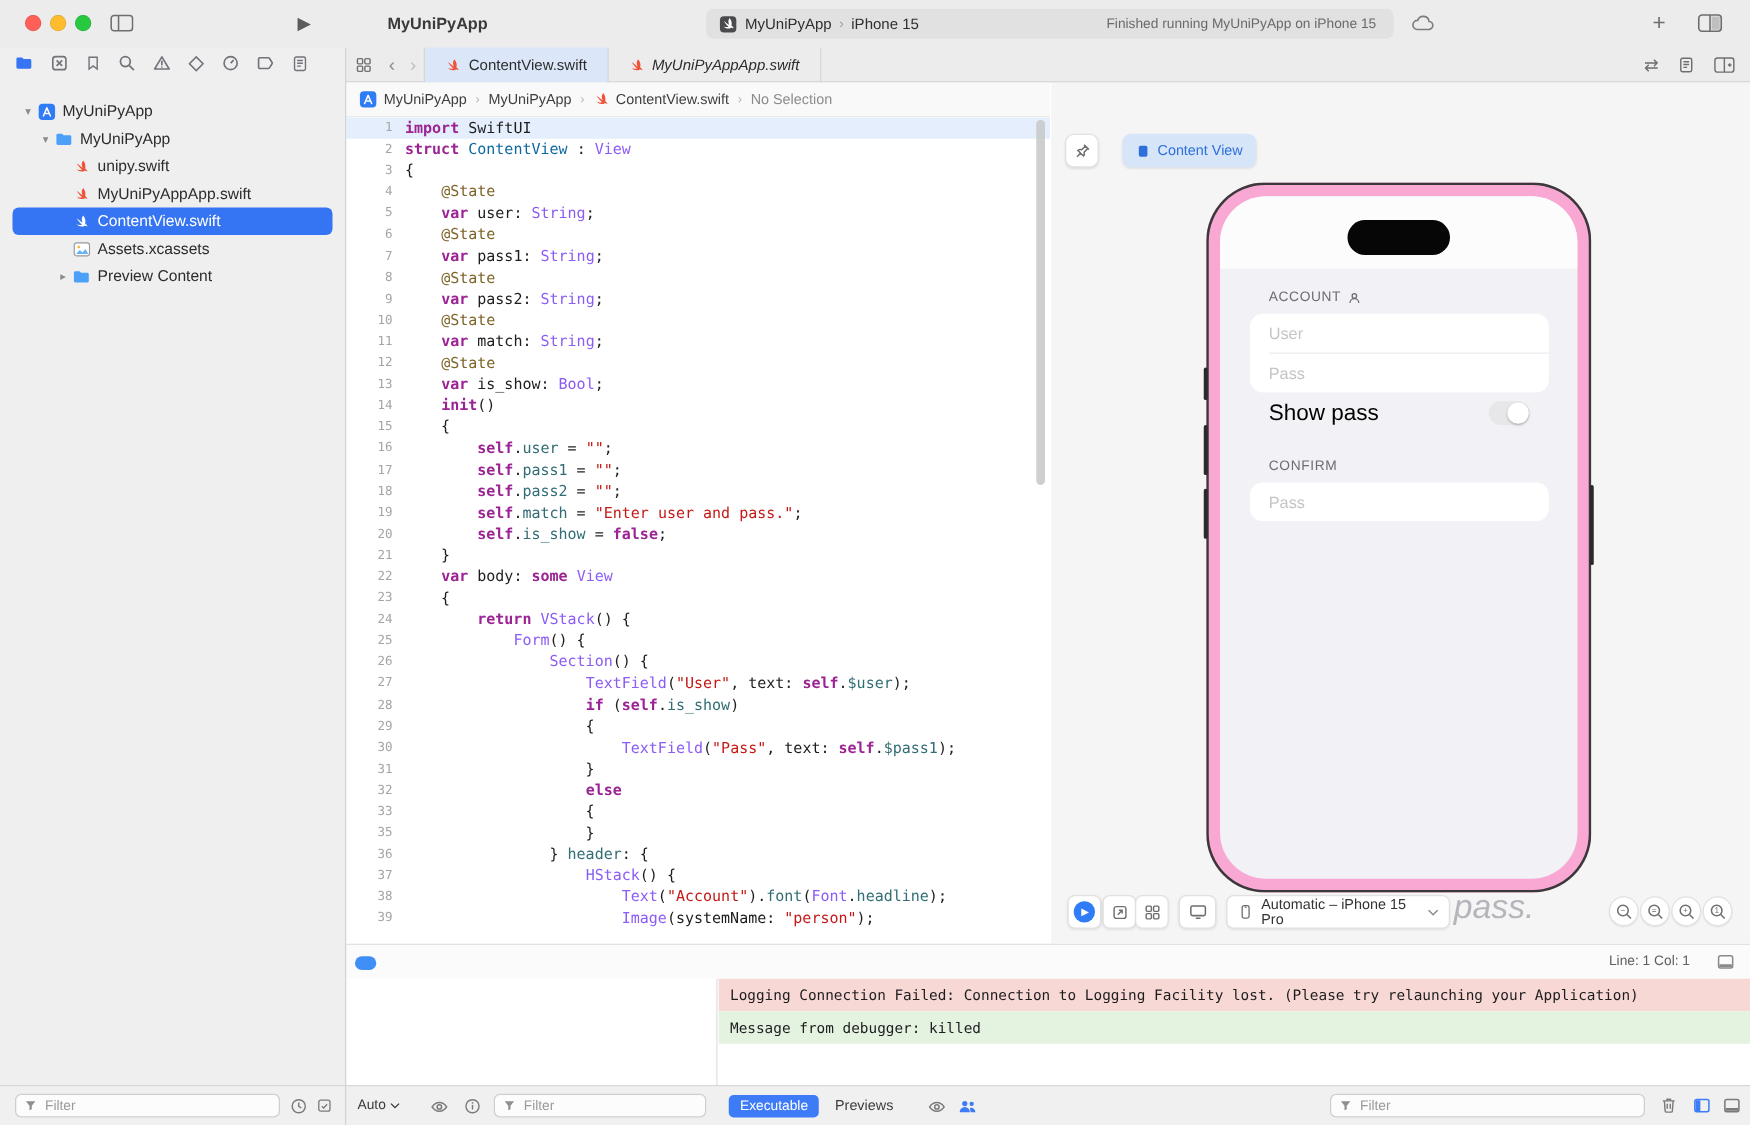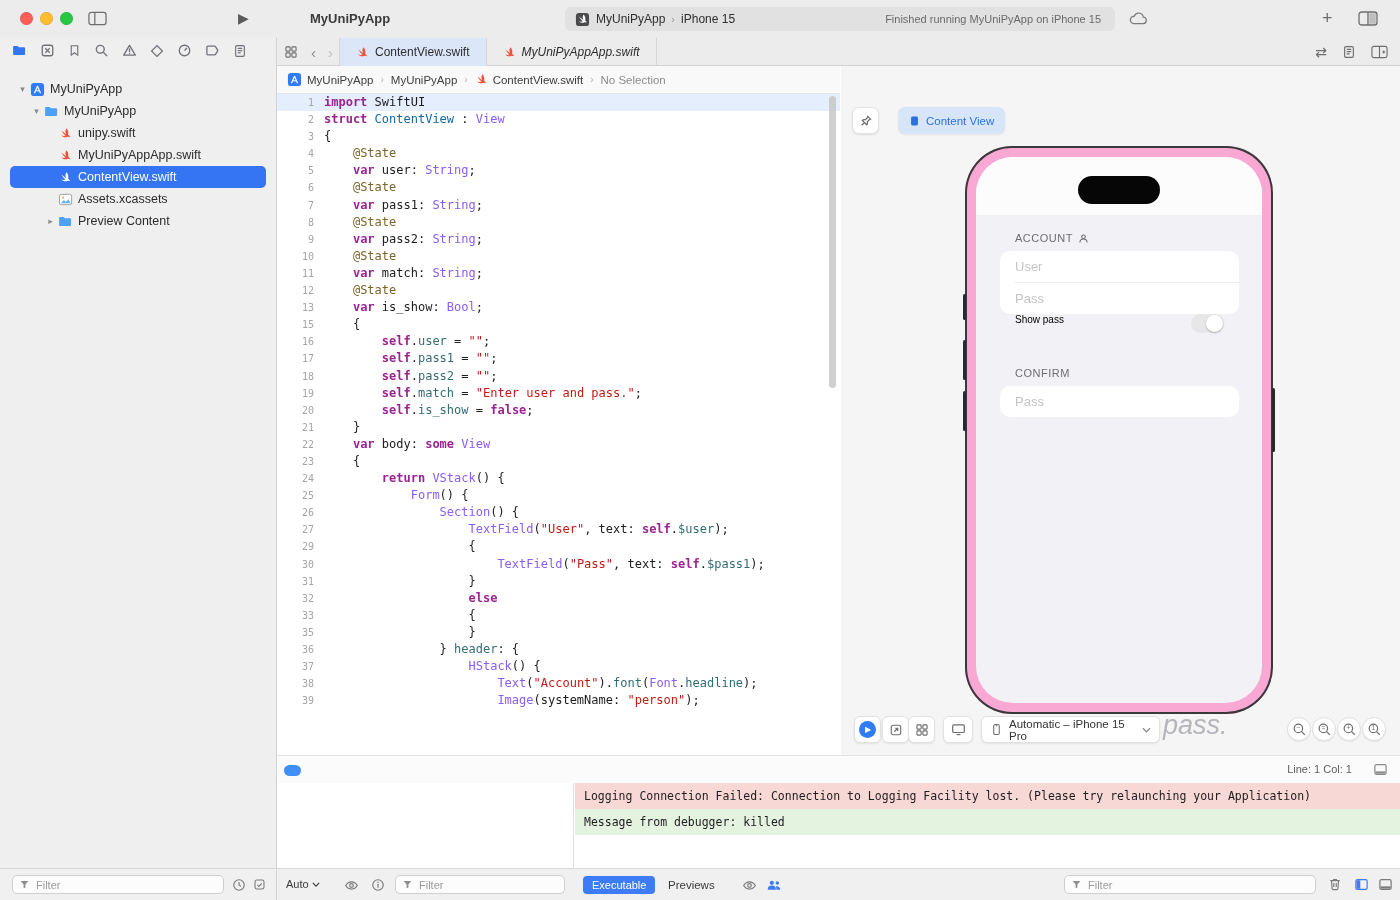--- a/index.html
+++ b/index.html
@@ -82,21 +82,21 @@
   .screen{position:absolute;left:11px;top:11px;right:11px;bottom:11px;border-radius:37px;background:#f1f1f6;overflow:hidden}
   .screen-topband{position:absolute;left:0;top:0;right:0;height:58px;background:#fcfcfd}
   .island{position:absolute;left:50%;transform:translateX(-50%);top:19px;width:82px;height:28px;border-radius:15px;background:#060607}
   .sbtn{position:absolute;width:3px;background:#2a2a2c;border-radius:2px}
   .form{position:absolute;left:24px;top:75px;right:23px}
   .form-header{display:flex;align-items:center;gap:5px;margin-left:15px;font-size:11px;color:#6d6d72;letter-spacing:.5px}
   .card{background:#fff;border-radius:10px;margin-top:7px;overflow:hidden}
   .frow{height:31px;display:flex;align-items:center;padding-left:15px;font-size:13px}
   .frow .ph{color:#c5c5c8}
   .fsep{height:1px;background:#ebebf0;margin-left:15px}
-  .trow{height:33px;display:flex;align-items:flex-start;padding:0 15px;font-size:10px;color:#000}
+  .trow{height:33px;display:flex;align-items:center;padding:0 15px;font-size:18px;color:#000}
   .tgl{margin-left:auto;width:33px;height:19px;border-radius:10px;background:#e7e7ea;position:relative}
   .tgl .knob{position:absolute;top:1px;width:17px;height:17px;border-radius:50%;background:#fff;box-shadow:0 1px 2px rgba(0,0,0,.25)}
   .tgl.off .knob{right:1px}
   .form-sec2{margin-top:20px}
   .preview-text{position:absolute;left:322px;top:644px;font-size:27px;color:#b5b5bb;font-style:italic}
   .canvas-bar{position:absolute;left:0;top:650px;width:559px;height:28px}
   .cb-btn{position:absolute;top:0;width:27px;height:27px;background:#fff;border:1px solid #e1e1e1;border-radius:6px;
     display:flex;align-items:center;justify-content:center;color:#6e6e6e;box-sizing:border-box;box-shadow:0 1px 2px rgba(0,0,0,.08)}
   .play-circle{width:17px;height:17px;border-radius:50%;background:#2f7cf6;color:#fff;font-size:8px;display:flex;align-items:center;justify-content:center;padding-left:1px;box-sizing:border-box}
   .device-dd{position:absolute;left:140px;top:0;width:179px;height:27px;background:#fff;border:1px solid #e1e1e1;border-radius:6px;
@@ -360,33 +360,35 @@
         <div class="code-line"><span class="ln">4</span><span class="code"><span class="tk-p">    </span><span class="tk-a">@State</span></span></div>
         <div class="code-line"><span class="ln">5</span><span class="code"><span class="tk-p">    </span><span class="tk-k">var</span><span class="tk-p"> user: </span><span class="tk-t">String</span><span class="tk-p">;</span></span></div>
         <div class="code-line"><span class="ln">6</span><span class="code"><span class="tk-p">    </span><span class="tk-a">@State</span></span></div>
         <div class="code-line"><span class="ln">7</span><span class="code"><span class="tk-p">    </span><span class="tk-k">var</span><span class="tk-p"> pass1: </span><span class="tk-t">String</span><span class="tk-p">;</span></span></div>
         <div class="code-line"><span class="ln">8</span><span class="code"><span class="tk-p">    </span><span class="tk-a">@State</span></span></div>
         <div class="code-line"><span class="ln">9</span><span class="code"><span class="tk-p">    </span><span class="tk-k">var</span><span class="tk-p"> pass2: </span><span class="tk-t">String</span><span class="tk-p">;</span></span></div>
         <div class="code-line"><span class="ln">10</span><span class="code"><span class="tk-p">    </span><span class="tk-a">@State</span></span></div>
         <div class="code-line"><span class="ln">11</span><span class="code"><span class="tk-p">    </span><span class="tk-k">var</span><span class="tk-p"> match: </span><span class="tk-t">String</span><span class="tk-p">;</span></span></div>
         <div class="code-line"><span class="ln">12</span><span class="code"><span class="tk-p">    </span><span class="tk-a">@State</span></span></div>
         <div class="code-line"><span class="ln">13</span><span class="code"><span class="tk-p">    </span><span class="tk-k">var</span><span class="tk-p"> is_show: </span><span class="tk-t">Bool</span><span class="tk-p">;</span></span></div>
+        <div class="code-line"><span class="ln">14</span><span class="code"><span class="tk-p">    </span><span class="tk-k">init</span><span class="tk-p">()</span></span></div>
         <div class="code-line"><span class="ln">15</span><span class="code"><span class="tk-p">    {</span></span></div>
         <div class="code-line"><span class="ln">16</span><span class="code"><span class="tk-p">        </span><span class="tk-k">self</span><span class="tk-p">.</span><span class="tk-m">user</span><span class="tk-p"> = </span><span class="tk-s">""</span><span class="tk-p">;</span></span></div>
         <div class="code-line"><span class="ln">17</span><span class="code"><span class="tk-p">        </span><span class="tk-k">self</span><span class="tk-p">.</span><span class="tk-m">pass1</span><span class="tk-p"> = </span><span class="tk-s">""</span><span class="tk-p">;</span></span></div>
         <div class="code-line"><span class="ln">18</span><span class="code"><span class="tk-p">        </span><span class="tk-k">self</span><span class="tk-p">.</span><span class="tk-m">pass2</span><span class="tk-p"> = </span><span class="tk-s">""</span><span class="tk-p">;</span></span></div>
         <div class="code-line"><span class="ln">19</span><span class="code"><span class="tk-p">        </span><span class="tk-k">self</span><span class="tk-p">.</span><span class="tk-m">match</span><span class="tk-p"> = </span><span class="tk-s">"Enter user and pass."</span><span class="tk-p">;</span></span></div>
         <div class="code-line"><span class="ln">20</span><span class="code"><span class="tk-p">        </span><span class="tk-k">self</span><span class="tk-p">.</span><span class="tk-m">is_show</span><span class="tk-p"> = </span><span class="tk-k">false</span><span class="tk-p">;</span></span></div>
         <div class="code-line"><span class="ln">21</span><span class="code"><span class="tk-p">    }</span></span></div>
         <div class="code-line"><span class="ln">22</span><span class="code"><span class="tk-p">    </span><span class="tk-k">var</span><span class="tk-p"> body: </span><span class="tk-k">some</span><span class="tk-p"> </span><span class="tk-t">View</span></span></div>
         <div class="code-line"><span class="ln">23</span><span class="code"><span class="tk-p">    {</span></span></div>
         <div class="code-line"><span class="ln">24</span><span class="code"><span class="tk-p">        </span><span class="tk-k">return</span><span class="tk-p"> </span><span class="tk-t">VStack</span><span class="tk-p">() {</span></span></div>
         <div class="code-line"><span class="ln">25</span><span class="code"><span class="tk-p">            </span><span class="tk-t">Form</span><span class="tk-p">() {</span></span></div>
         <div class="code-line"><span class="ln">26</span><span class="code"><span class="tk-p">                </span><span class="tk-t">Section</span><span class="tk-p">() {</span></span></div>
         <div class="code-line"><span class="ln">27</span><span class="code"><span class="tk-p">                    </span><span class="tk-t">TextField</span><span class="tk-p">(</span><span class="tk-s">"User"</span><span class="tk-p">, text: </span><span class="tk-k">self</span><span class="tk-p">.</span><span class="tk-m">$user</span><span class="tk-p">);</span></span></div>
+        <div class="code-line"><span class="ln">28</span><span class="code"><span class="tk-p">                    </span><span class="tk-k">if</span><span class="tk-p"> (</span><span class="tk-k">self</span><span class="tk-p">.</span><span class="tk-m">is_show</span><span class="tk-p">)</span></span></div>
         <div class="code-line"><span class="ln">29</span><span class="code"><span class="tk-p">                    {</span></span></div>
         <div class="code-line"><span class="ln">30</span><span class="code"><span class="tk-p">                        </span><span class="tk-t">TextField</span><span class="tk-p">(</span><span class="tk-s">"Pass"</span><span class="tk-p">, text: </span><span class="tk-k">self</span><span class="tk-p">.</span><span class="tk-m">$pass1</span><span class="tk-p">);</span></span></div>
         <div class="code-line"><span class="ln">31</span><span class="code"><span class="tk-p">                    }</span></span></div>
         <div class="code-line"><span class="ln">32</span><span class="code"><span class="tk-p">                    </span><span class="tk-k">else</span></span></div>
         <div class="code-line"><span class="ln">33</span><span class="code"><span class="tk-p">                    {</span></span></div>
         <div class="code-line"><span class="ln">35</span><span class="code"><span class="tk-p">                    }</span></span></div>
         <div class="code-line"><span class="ln">36</span><span class="code"><span class="tk-p">                } </span><span class="tk-m">header</span><span class="tk-p">: {</span></span></div>
         <div class="code-line"><span class="ln">37</span><span class="code"><span class="tk-p">                    </span><span class="tk-t">HStack</span><span class="tk-p">() {</span></span></div>
         <div class="code-line"><span class="ln">38</span><span class="code"><span class="tk-p">                        </span><span class="tk-t">Text</span><span class="tk-p">(</span><span class="tk-s">"Account"</span><span class="tk-p">).</span><span class="tk-m">font</span><span class="tk-p">(</span><span class="tk-t">Font</span><span class="tk-p">.</span><span class="tk-m">headline</span><span class="tk-p">);</span></span></div>
         <div class="code-line"><span class="ln">39</span><span class="code"><span class="tk-p">                        </span><span class="tk-t">Image</span><span class="tk-p">(systemName: </span><span class="tk-s">"person"</span><span class="tk-p">);</span></span></div>

